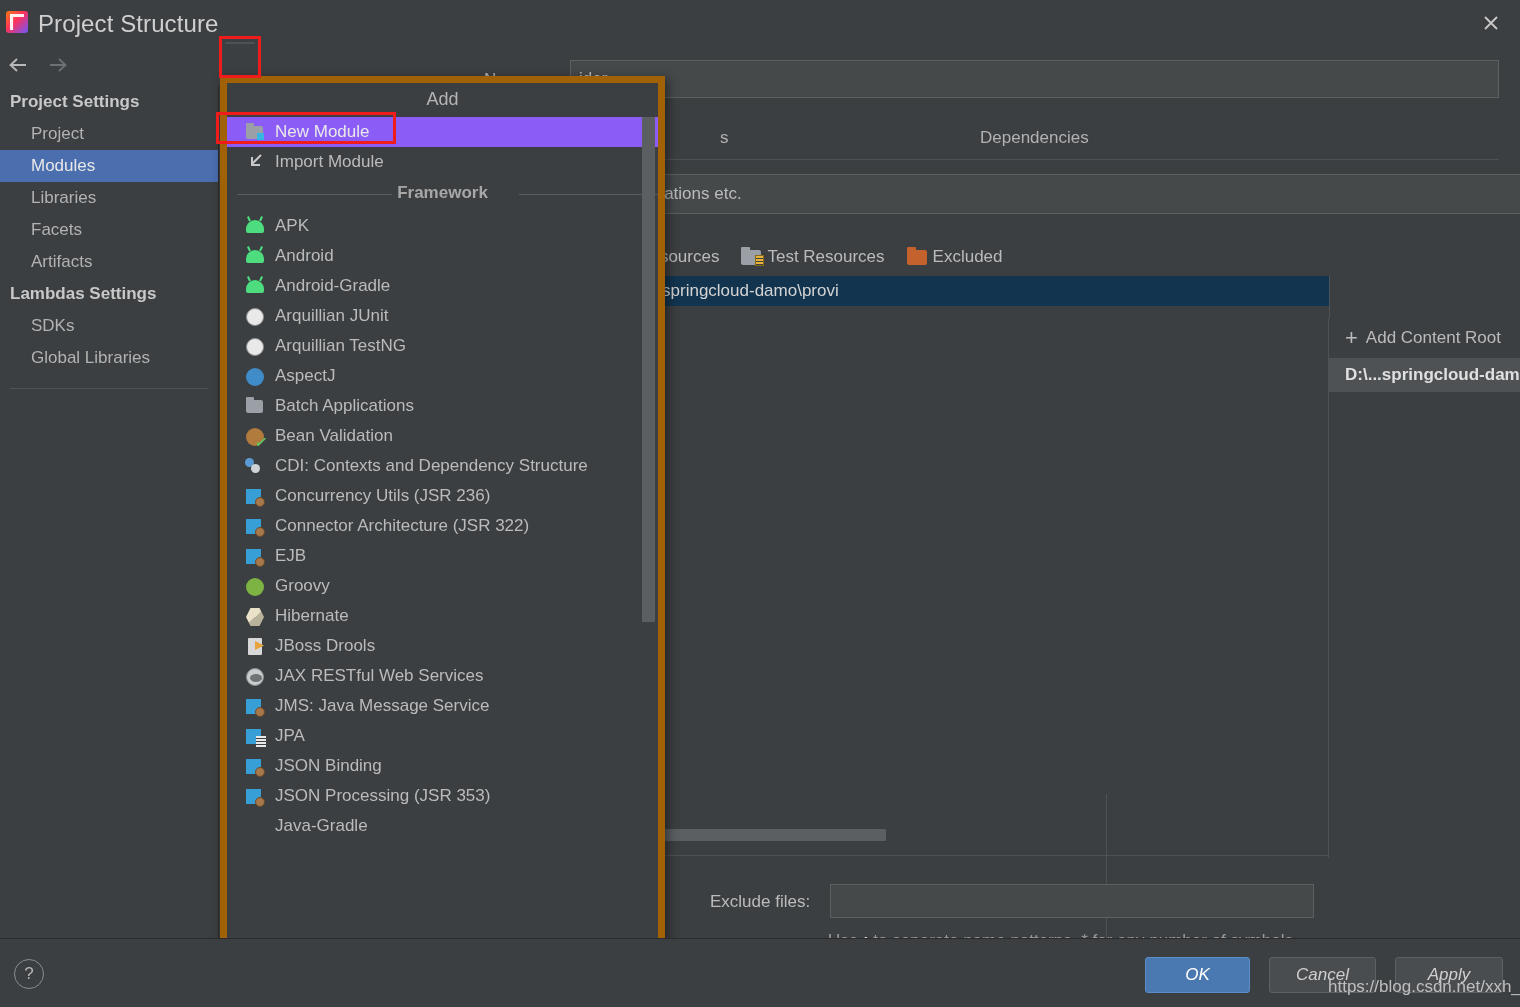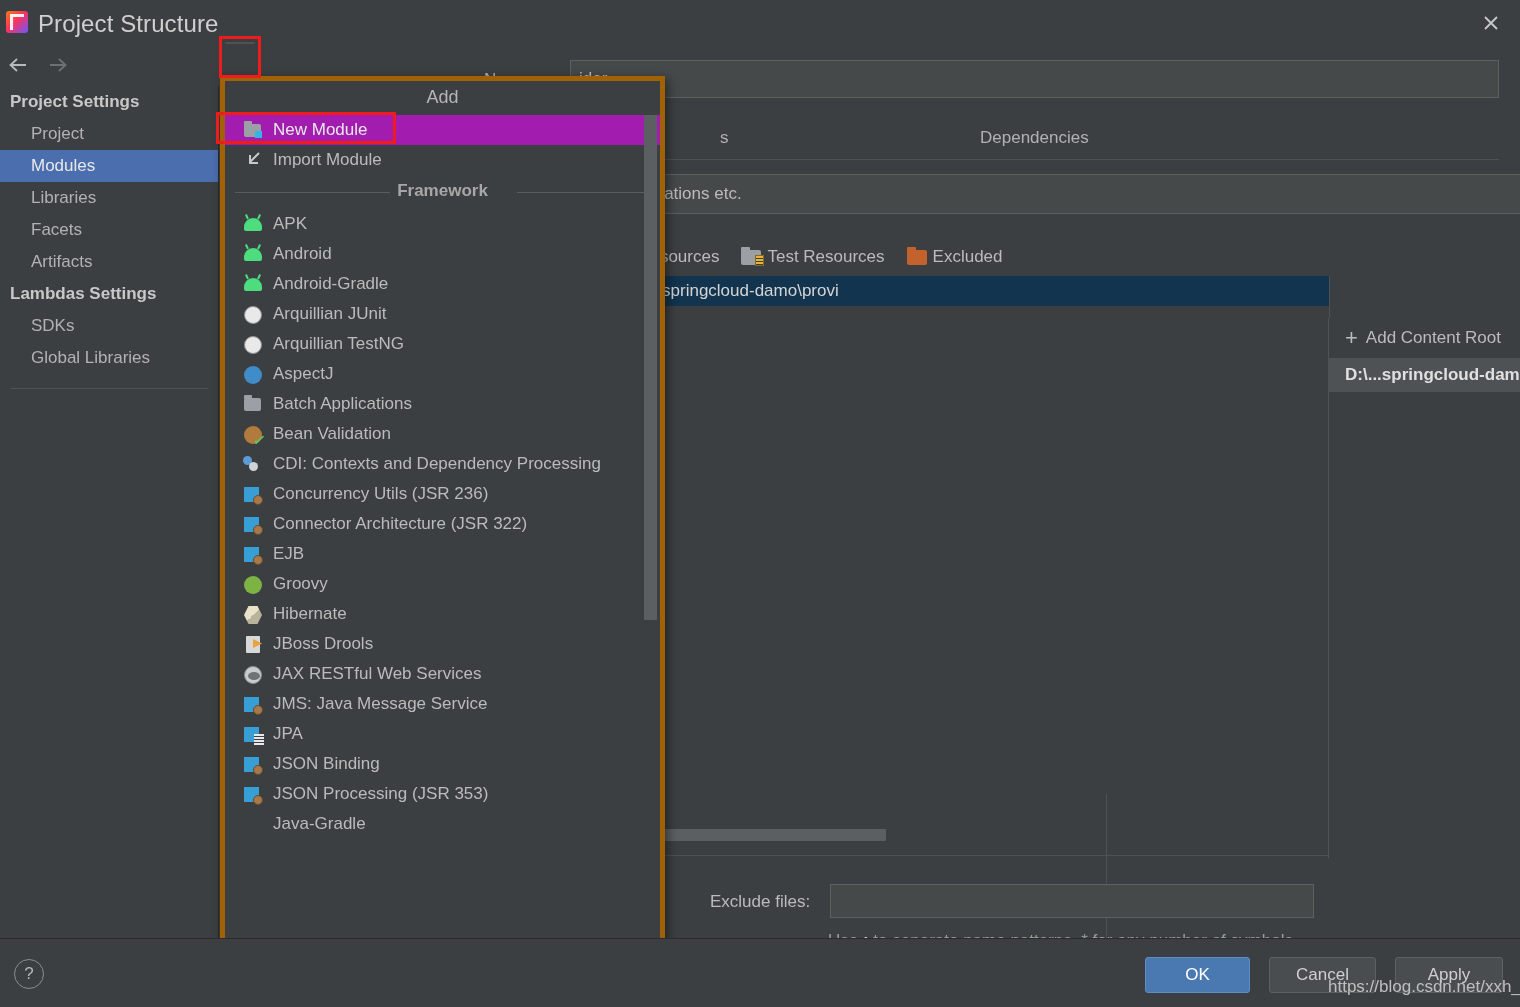--- a/index.html
+++ b/index.html
@@ -86,29 +86,29 @@
   .excl .lbl { position:absolute; left:6px; top:8px; font-size:17px; color:#bbbbbb; }
   .excl .fld { position:absolute; left:126px; top:0; width:484px; height:34px; background:#45494a; border:1px solid #5e6060; }
   .excl .hint { position:absolute; left:124px; top:44px; width:480px; font-size:17px; color:#9a9a9a; line-height:1.55; }
   .excl .hint b { color:#cfcfcf; }
 
   
   .vsep { position:absolute; width:1px; background:#4f5254; }
 
   
   .popup { position:absolute; left:220px; top:76px; width:445px; height:913px; background:#3c3f41;
-           border:5px solid #a16207; box-shadow: 3px 3px 10px rgba(0,0,0,.45); overflow:hidden; }
+           border:7px solid #a16207; box-shadow: 3px 3px 10px rgba(0,0,0,.45); overflow:hidden; }
   .popup .sec { position:relative; height:34px; }
   .popup .sec .cap { position:absolute; right:0; left:0; top:6px; text-align:center; font-size:18px; color:#b5b5b5; }
   .popup .sec.frame .cap { font-weight:bold; font-size:17px; color:#a7a7a7; }
   .popup .sec .rule-l, .popup .sec .rule-r { position:absolute; top:17px; height:1px; background:#5a5d5f; }
 
   .mi { position:relative; height:30px; display:flex; align-items:center; padding-left:18px;
         font-size:17px; color:#bbbbbb; cursor:pointer; white-space:nowrap; }
-  .mi.hl { background:#a21caf; color:#e9e9e9; }
+  .mi.hl { background:#8b5cf6; color:#e9e9e9; }
   .mi .mic { width:22px; height:20px; margin-right:8px; position:relative; flex:0 0 22px; }
 
   .popup-scroll { position:absolute; right:3px; top:34px; width:13px; height:575px; }
   .popup-scroll .thumb { position:absolute; left:0; top:0; width:13px; height:505px; background:#5c5f61; border-radius:1px;}
 
   
   .ic-droid { width:18px; height:13px; background:#4ddd7f; border-radius:9px 9px 2px 2px; position:absolute; left:1px; top:4px; }
   .ic-droid:before, .ic-droid:after { content:""; position:absolute; top:-4px; width:2px; height:5px; background:#4ddd7f; transform-origin:bottom;}
   .ic-droid:before { left:3px; transform:rotate(-25deg);} .ic-droid:after { right:3px; transform:rotate(25deg);}
   .ic-circle { position:absolute; left:1px; top:2px; width:18px; height:18px; border-radius:50%; }
@@ -140,21 +140,21 @@
 
   .watermark { position:absolute; left:1328px; top:977px; font-size:17px; color:#c9c9c9; opacity:.92;
                white-space:nowrap; font-family:"Liberation Sans", sans-serif; }
 
   
   .bottombar { position:absolute; left:0; top:938px; width:1520px; height:69px; background:#3c3f41;
                border-top:1px solid #2b2b2b; }
   .helpbtn { position:absolute; left:14px; top:20px; width:30px; height:30px; border-radius:50%;
              border:1px solid #8a8d8f; color:#b6b6b6; font-size:17px; text-align:center; line-height:28px; cursor:pointer;}
   .btn { position:absolute; top:18px; height:36px; font-size:17px; border-radius:3px; cursor:pointer;
-         display:flex; align-items:center; justify-content:center; }
+         display:flex; align-items:center; justify-content:center;font-style:italic; }
   .btn.ok     { left:1145px; width:105px; background:#4a78b0; border:1px solid #5b8ec9; color:#ffffff; }
   .btn.cancel { left:1269px; width:107px; background:#4a4d4f; border:1px solid #5e6163; color:#cfcfcf; }
   .btn.apply  { left:1395px; width:108px; background:#4a4d4f; border:1px solid #5e6163; color:#cfcfcf;text-align:center; }
 
   
   .anno { position:absolute; border:3px solid #f01c1c; pointer-events:none; }
   .anno.plus   { left:219px; top:36px; width:42px; height:42px; }
   .anno.newmod { left:216px; top:112px; width:180px; height:32px; }
 </style>
 </head>
@@ -381,21 +381,21 @@
         </span>
       <span>Bean Validation</span>
     </div>
     <div class="mi">
       <span class="mic">
           <i class="ic-cdi">
             <i></i>
             <i></i>
           </i>
         </span>
-      <span>CDI: Contexts and Dependency Processing</span>
+      <span>CDI: Contexts and Dependency Structure</span>
     </div>
     <div class="mi">
       <span class="mic">
           <i class="ic-sq">
             <i class="bean"></i>
           </i>
         </span>
       <span>Concurrency Utils (JSR 236)</span>
     </div>
     <div class="mi">

